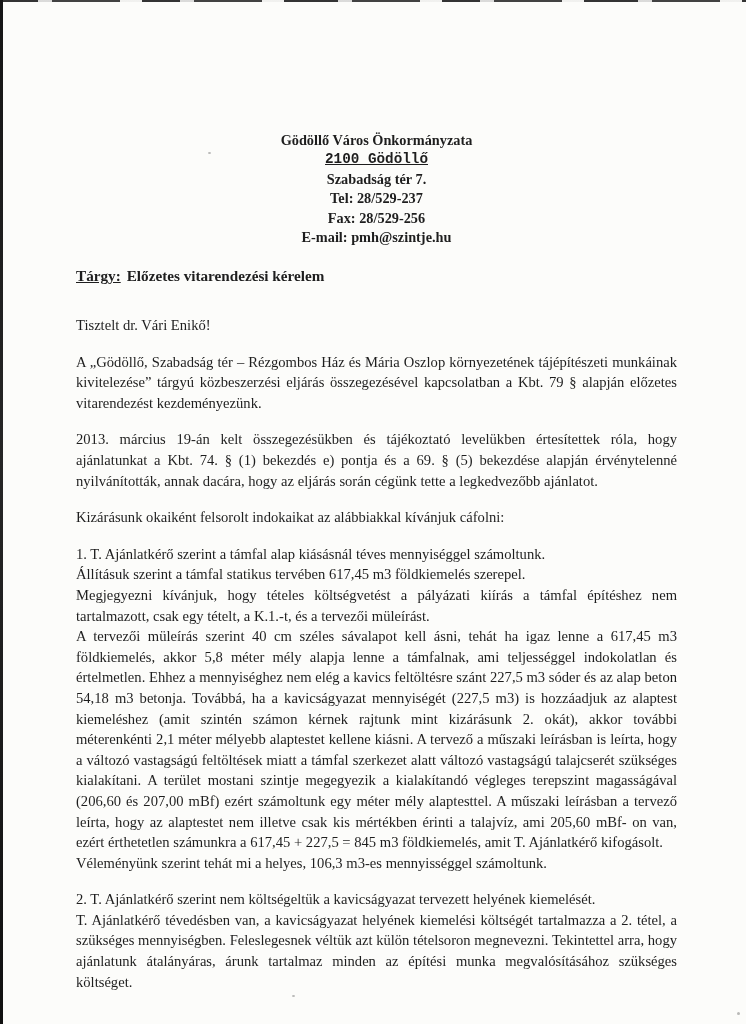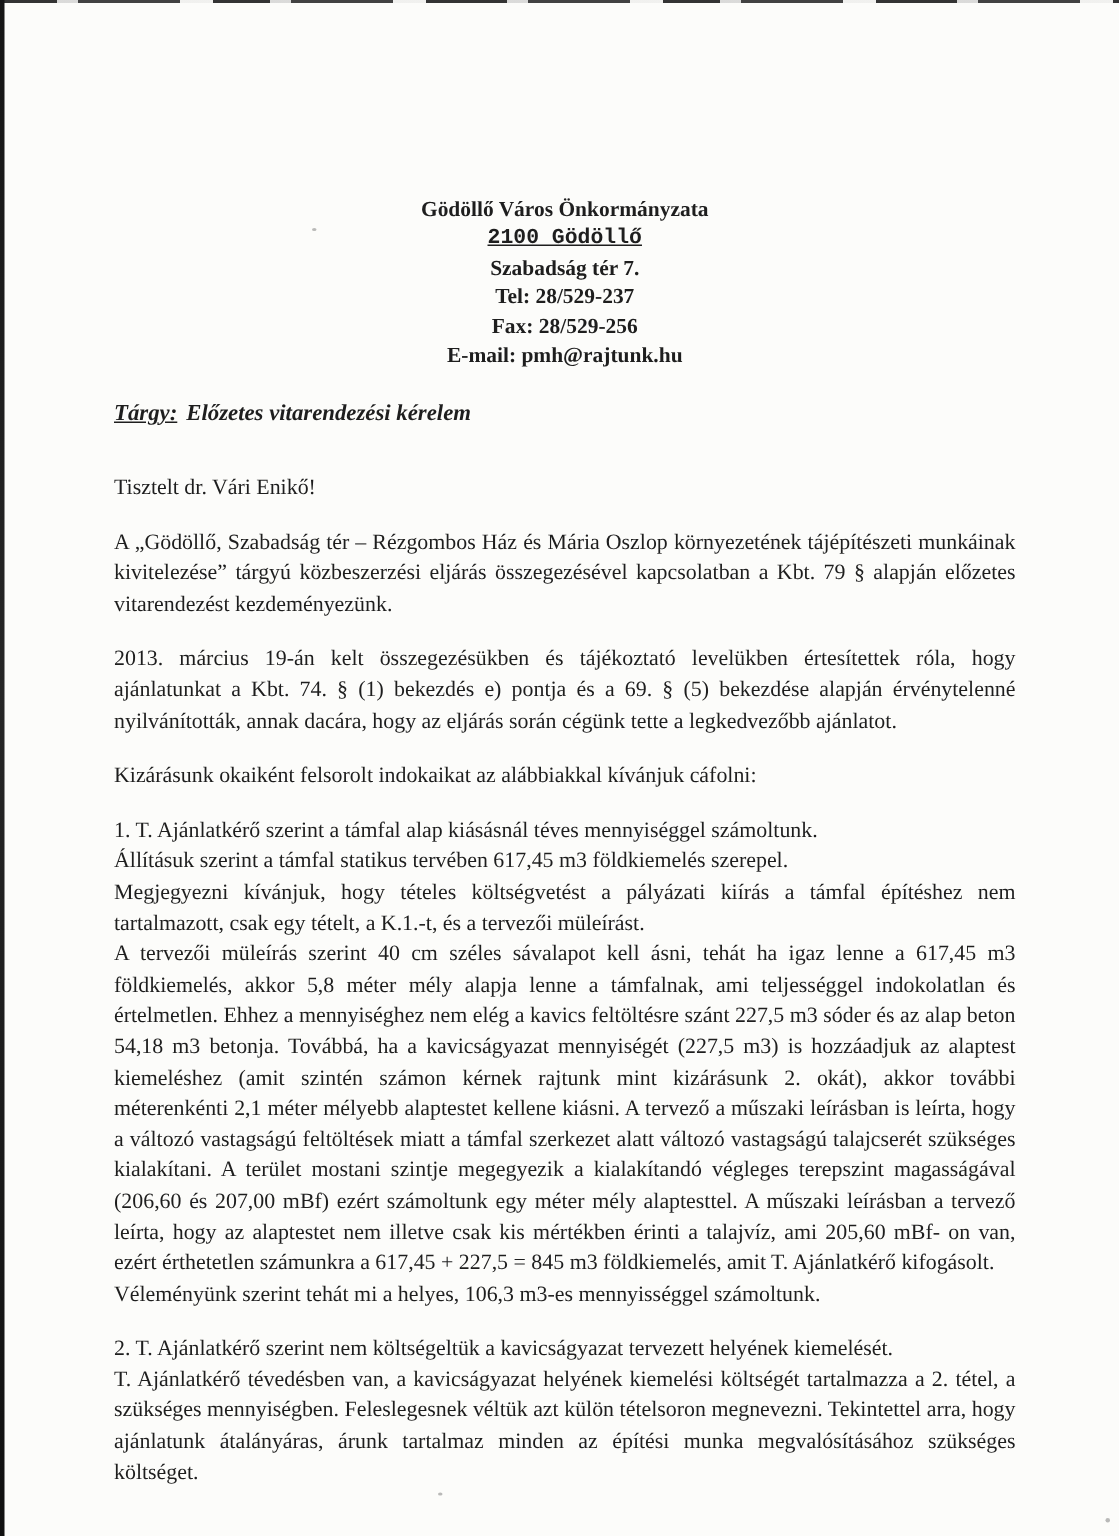--- a/index.html
+++ b/index.html
@@ -57,21 +57,20 @@
   .sender {
     font-weight: bold;
     font-size: 14.3px;
     line-height: 19.4px;
     text-align: center;
   }
   .sender .u { text-decoration: underline; font-family: Liberation Mono, monospace; }
   .subject {
     margin-top: 19px;
     font-weight: bold;
-    font-style: italic;
     font-size: 15.2px;
   }
   .subject .label { text-decoration: underline; margin-right: 6px; }
   .salutation { margin-top: 28px; }
   .par {
     margin-top: 16px;
     text-align: justify;
   }
   .line0 { margin-top: 0; text-align: justify; }
   [data-name] { box-sizing: border-box; }
@@ -88,21 +87,21 @@
   <div class="scan-speck speck-c" data-name="scan-speck"></div>
 
   <div class="content" data-name="letter-content">
 
     <div class="sender" data-name="sender-block">
       <div data-name="sender-name">Gödöllő Város Önkormányzata</div>
       <div class="u" data-name="sender-postal">2100 Gödöllő</div>
       <div data-name="sender-street">Szabadság tér 7.</div>
       <div data-name="sender-tel">Tel: 28/529-237</div>
       <div data-name="sender-fax">Fax: 28/529-256</div>
-      <div data-name="sender-email">E-mail: pmh@rajtunk.hu</div>
+      <div data-name="sender-email">E-mail: pmh@szintje.hu</div>
     </div>
 
     <div class="subject" data-name="subject-line">
       <span class="label" data-name="subject-label">Tárgy:</span><span data-name="subject-title">Előzetes vitarendezési kérelem</span>
     </div>
 
     <div class="salutation" data-name="salutation">Tisztelt dr. Vári Enikő!</div>
 
     <div class="par" data-name="paragraph-intro">A „Gödöllő, Szabadság tér – Rézgombos Ház és Mária Oszlop környezetének tájépítészeti munkáinak kivitelezése” tárgyú közbeszerzési eljárás összegezésével kapcsolatban a Kbt. 79 § alapján előzetes vitarendezést kezdeményezünk.</div>
 

